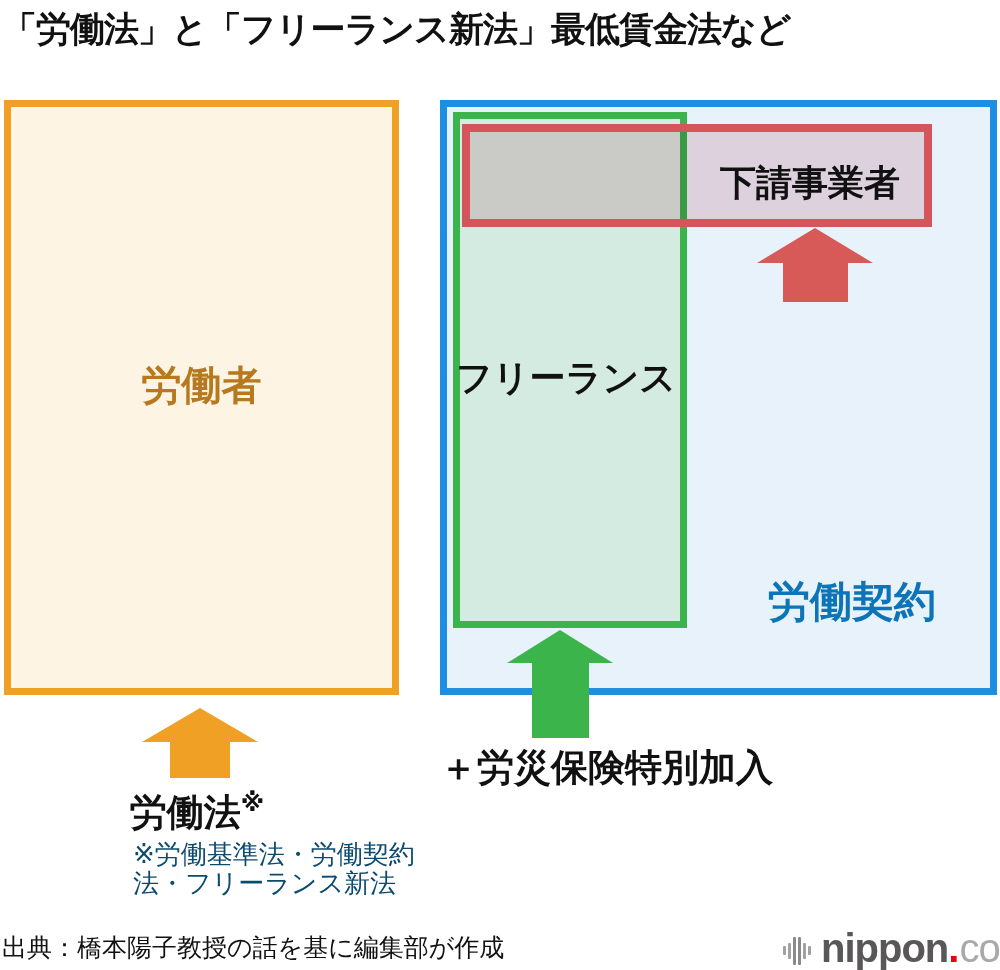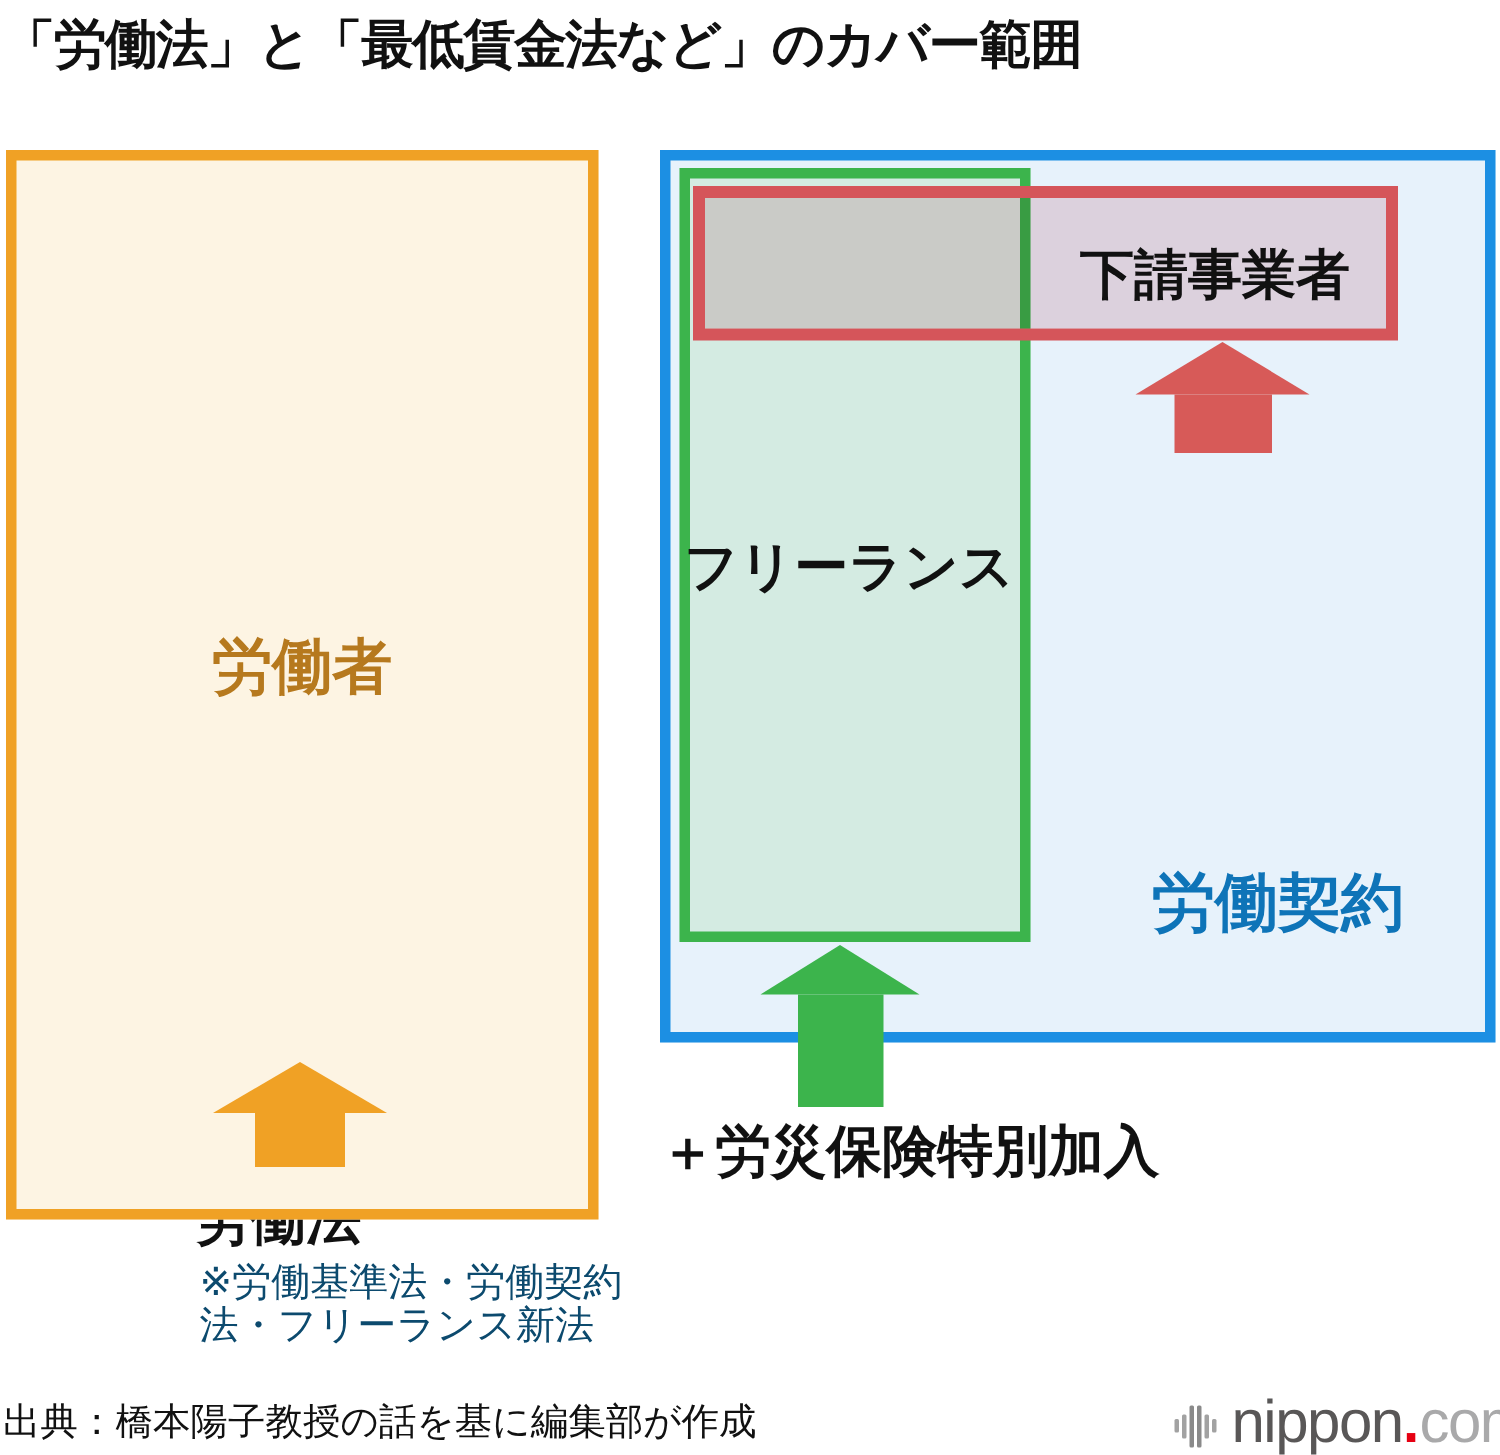--- a/index.html
+++ b/index.html
@@ -6,21 +6,21 @@
   body{
     width:1000px;height:970px;position:relative;background:#ffffff;
     font-family:"Liberation Sans","DejaVu Sans",sans-serif;color:#111111;
     overflow:hidden;
   }
   .abs{position:absolute;}
   
   .title{left:2px;top:6px;font-size:35px;font-weight:bold;letter-spacing:-1px;color:#111111;}
   
   .worker-box{
-    left:4px;top:100px;width:395px;height:713px;box-sizing:border-box;
+    left:4px;top:100px;width:395px;height:595px;box-sizing:border-box;
     border:7px solid #F0A125;background:#FDF4E3;
     display:flex;align-items:center;justify-content:center;z-index:1;
   }
   .worker-label{font-size:40px;font-weight:bold;color:#B6791E;transform:translateY(-12px);}
   
   .selfemp-box{
     left:440px;top:100px;width:557px;height:595px;box-sizing:border-box;
     border:7px solid #1C8FE3;background:#E7F2FB;z-index:1;
   }
   .selfemp-label{left:768px;top:574px;font-size:42px;font-weight:bold;color:#0E74B8;z-index:2;}
@@ -63,28 +63,28 @@
   .source{left:2px;top:931px;font-size:25px;color:#111111;}
   .logo{left:783px;top:926px;display:flex;align-items:baseline;z-index:2;}
   .logo-bars{display:flex;align-items:center;gap:2px;height:34px;align-self:center;margin-right:10px;transform:translateY(2px);}
   .logo-bars span{display:block;width:3px;background:#A2A2A2;border-radius:1px;}
   .logo-bars span:nth-child(1){height:9px;}
   .logo-bars span:nth-child(2){height:16px;}
   .logo-bars span:nth-child(3){height:28px;background:#8A8A8A;}
   .logo-bars span:nth-child(4){height:28px;background:#8A8A8A;}
   .logo-bars span:nth-child(5){height:16px;}
   .logo-bars span:nth-child(6){height:9px;}
-  .logo-name{font-size:40px;font-weight:normal;color:#595757;letter-spacing:-1px;}
+  .logo-name{font-size:40px;font-weight:bold;color:#595757;letter-spacing:-1px;}
   .logo-dot{font-size:40px;font-weight:bold;color:#E60012;}
   .logo-tld{font-size:40px;font-weight:300;color:#A9A9AA;letter-spacing:-1px;}
 </style>
 </head>
 <body>
 
-<div class="abs title">「労働法」と「最低賃金法など」のカバー範囲</div>
+<div class="abs title">「労働法」と「フリーランス新法」最低賃金法など</div>
 
 <div class="abs worker-box">
   <div class="worker-label">労働者</div>
 </div>
 
 <div class="abs selfemp-box"></div>
 <div class="abs selfemp-label">労働契約</div>
 
 <div class="abs freelance-box"></div>
 <div class="abs freelance-label">フリーランス</div>

